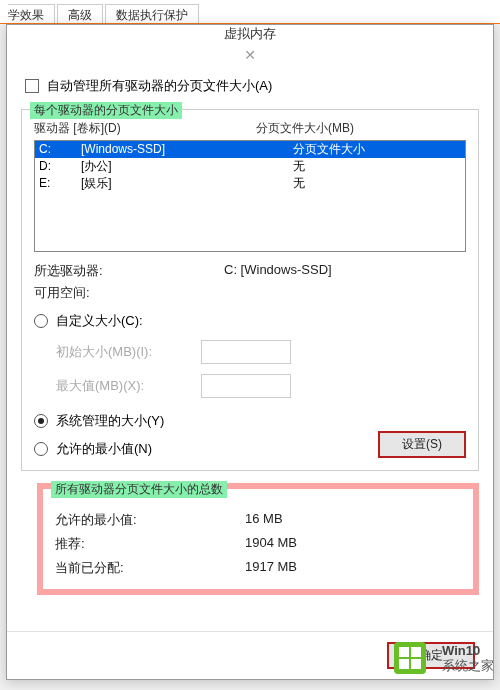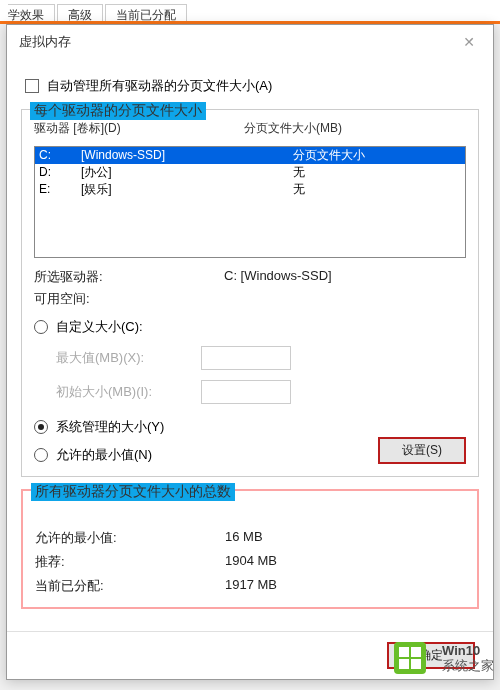--- a/index.html
+++ b/index.html
@@ -10,21 +10,21 @@
       width: 500px;
       height: 690px;
       overflow: hidden;
       position: relative;
     }
     .tabs-bg {
       position: absolute;
       top: 0; left: 0; right: 0;
       height: 24px;
       background: #fff;
-      border-bottom: 3px solid #f97316;
+      border-bottom: 1px solid #f97316;
       display: flex;
       padding-left: 8px;
     }
     .tab {
       padding: 2px 10px;
       font-size: 12px;
       color: #333;
       border: 1px solid #ccc;
       border-bottom: none;
       background: #fff;
@@ -40,23 +40,24 @@
       right: 6px;
       bottom: 10px;
       background: #fff;
       border: 1px solid #999;
       box-shadow: 0 2px 12px rgba(0,0,0,.2);
     }
     .titlebar {
       height: 34px;
       display: flex;
       align-items: center;
-      padding: 0 12px;
+      padding: 0 28px;
       font-size: 13px;
       color: #333;
+      flex-direction: column;
     }
     .titlebar .title { flex: 1; }
     .close-x { font-size: 14px; color: #999; cursor: pointer; padding: 4px 6px; }
 
     .content {
       padding: 8px 14px 0 14px;
     }
     .checkbox-row {
       display: flex;
       align-items: center;
@@ -72,31 +73,32 @@
 
     .group {
       border: 1px solid #ccc;
       padding: 10px 12px 12px 12px;
       margin-bottom: 12px;
       position: relative;
     }
     .group-caption {
       position: absolute;
       top: -8px; left: 8px;
-      background: #0ea5e9;
+      background: #86efac;
       padding: 0 4px;
-      font-size: 14px;
+      font-size: 12px;
       color: #333;
     }
 
     .list-header {
       display: flex;
       font-size: 12px;
       color: #333;
-      margin-bottom: 9px;
+      margin-bottom: 3px;
+      gap: 12px;
     }
     .col-drive { width: 210px; }
     .col-size { flex: 1; }
 
     .drive-list {
       border: 1px solid #888;
       background: #fff;
       height: 112px;
       overflow: hidden;
     }
@@ -172,24 +174,25 @@
       height: 27px;
       border: 2px solid #b91c1c;
       background: #e6e6e6;
       font-size: 12px;
       padding: 0 18px;
       cursor: pointer;
       color: #222;
     }
 
     .totals-group {
-      border: 2px solid #fca5a5;
-      padding: 28px 12px 12px 12px;
+      border: 6px solid #fca5a5;
+      padding: 12px 12px 12px 12px;
       margin-top: 6px;
       position: relative;
+      margin-left: 16px;
     }
     .totals-group .group-caption { top: -8px; }
 
     .buttons-bar {
       position: absolute;
       left: 0; right: 0; bottom: 0;
       height: 48px;
       display: flex;
       justify-content: flex-end;
       align-items: center;
@@ -221,21 +224,21 @@
     .wm-sq { background:#fff; }
     .wm-text { font-size: 13px; color: #555; line-height: 15px; }
     .wm-text .line1 { font-weight: bold; color: #444; }
   </style>
 </head>
 <body>
 
 <div class="tabs-bg">
   <div class="tab partial-left">学效果</div>
   <div class="tab">高级</div>
-  <div class="tab">当前已分配</div>
+  <div class="tab">数据执行保护</div>
 </div>
 
 <div class="dialog">
   <div class="titlebar">
     <span class="title">虚拟内存</span>
     <span class="close-x">✕</span>
   </div>
 
   <div class="content">
     <div class="checkbox-row">
@@ -277,25 +280,25 @@
         <span class="kv-key">可用空间:</span>
       </div>
 
       <div class="radio-row">
         <span class="radio-circle"></span>
         <span>自定义大小(C):</span>
       </div>
 
       <div class="indent-inputs">
         <div class="input-row">
+          <span class="ilabel">初始大小(MB)(I):</span>
+          <span class="text-input"></span>
+        </div>
+        <div class="input-row">
           <span class="ilabel">最大值(MB)(X):</span>
-          <span class="text-input"></span>
-        </div>
-        <div class="input-row">
-          <span class="ilabel">初始大小(MB)(I):</span>
           <span class="text-input"></span>
         </div>
       </div>
 
       <div class="radio-row checked" style="margin-top:14px;">
         <span class="radio-circle">
             <span class="dot"></span>
           </span>
         <span>系统管理的大小(Y)</span>
       </div>

